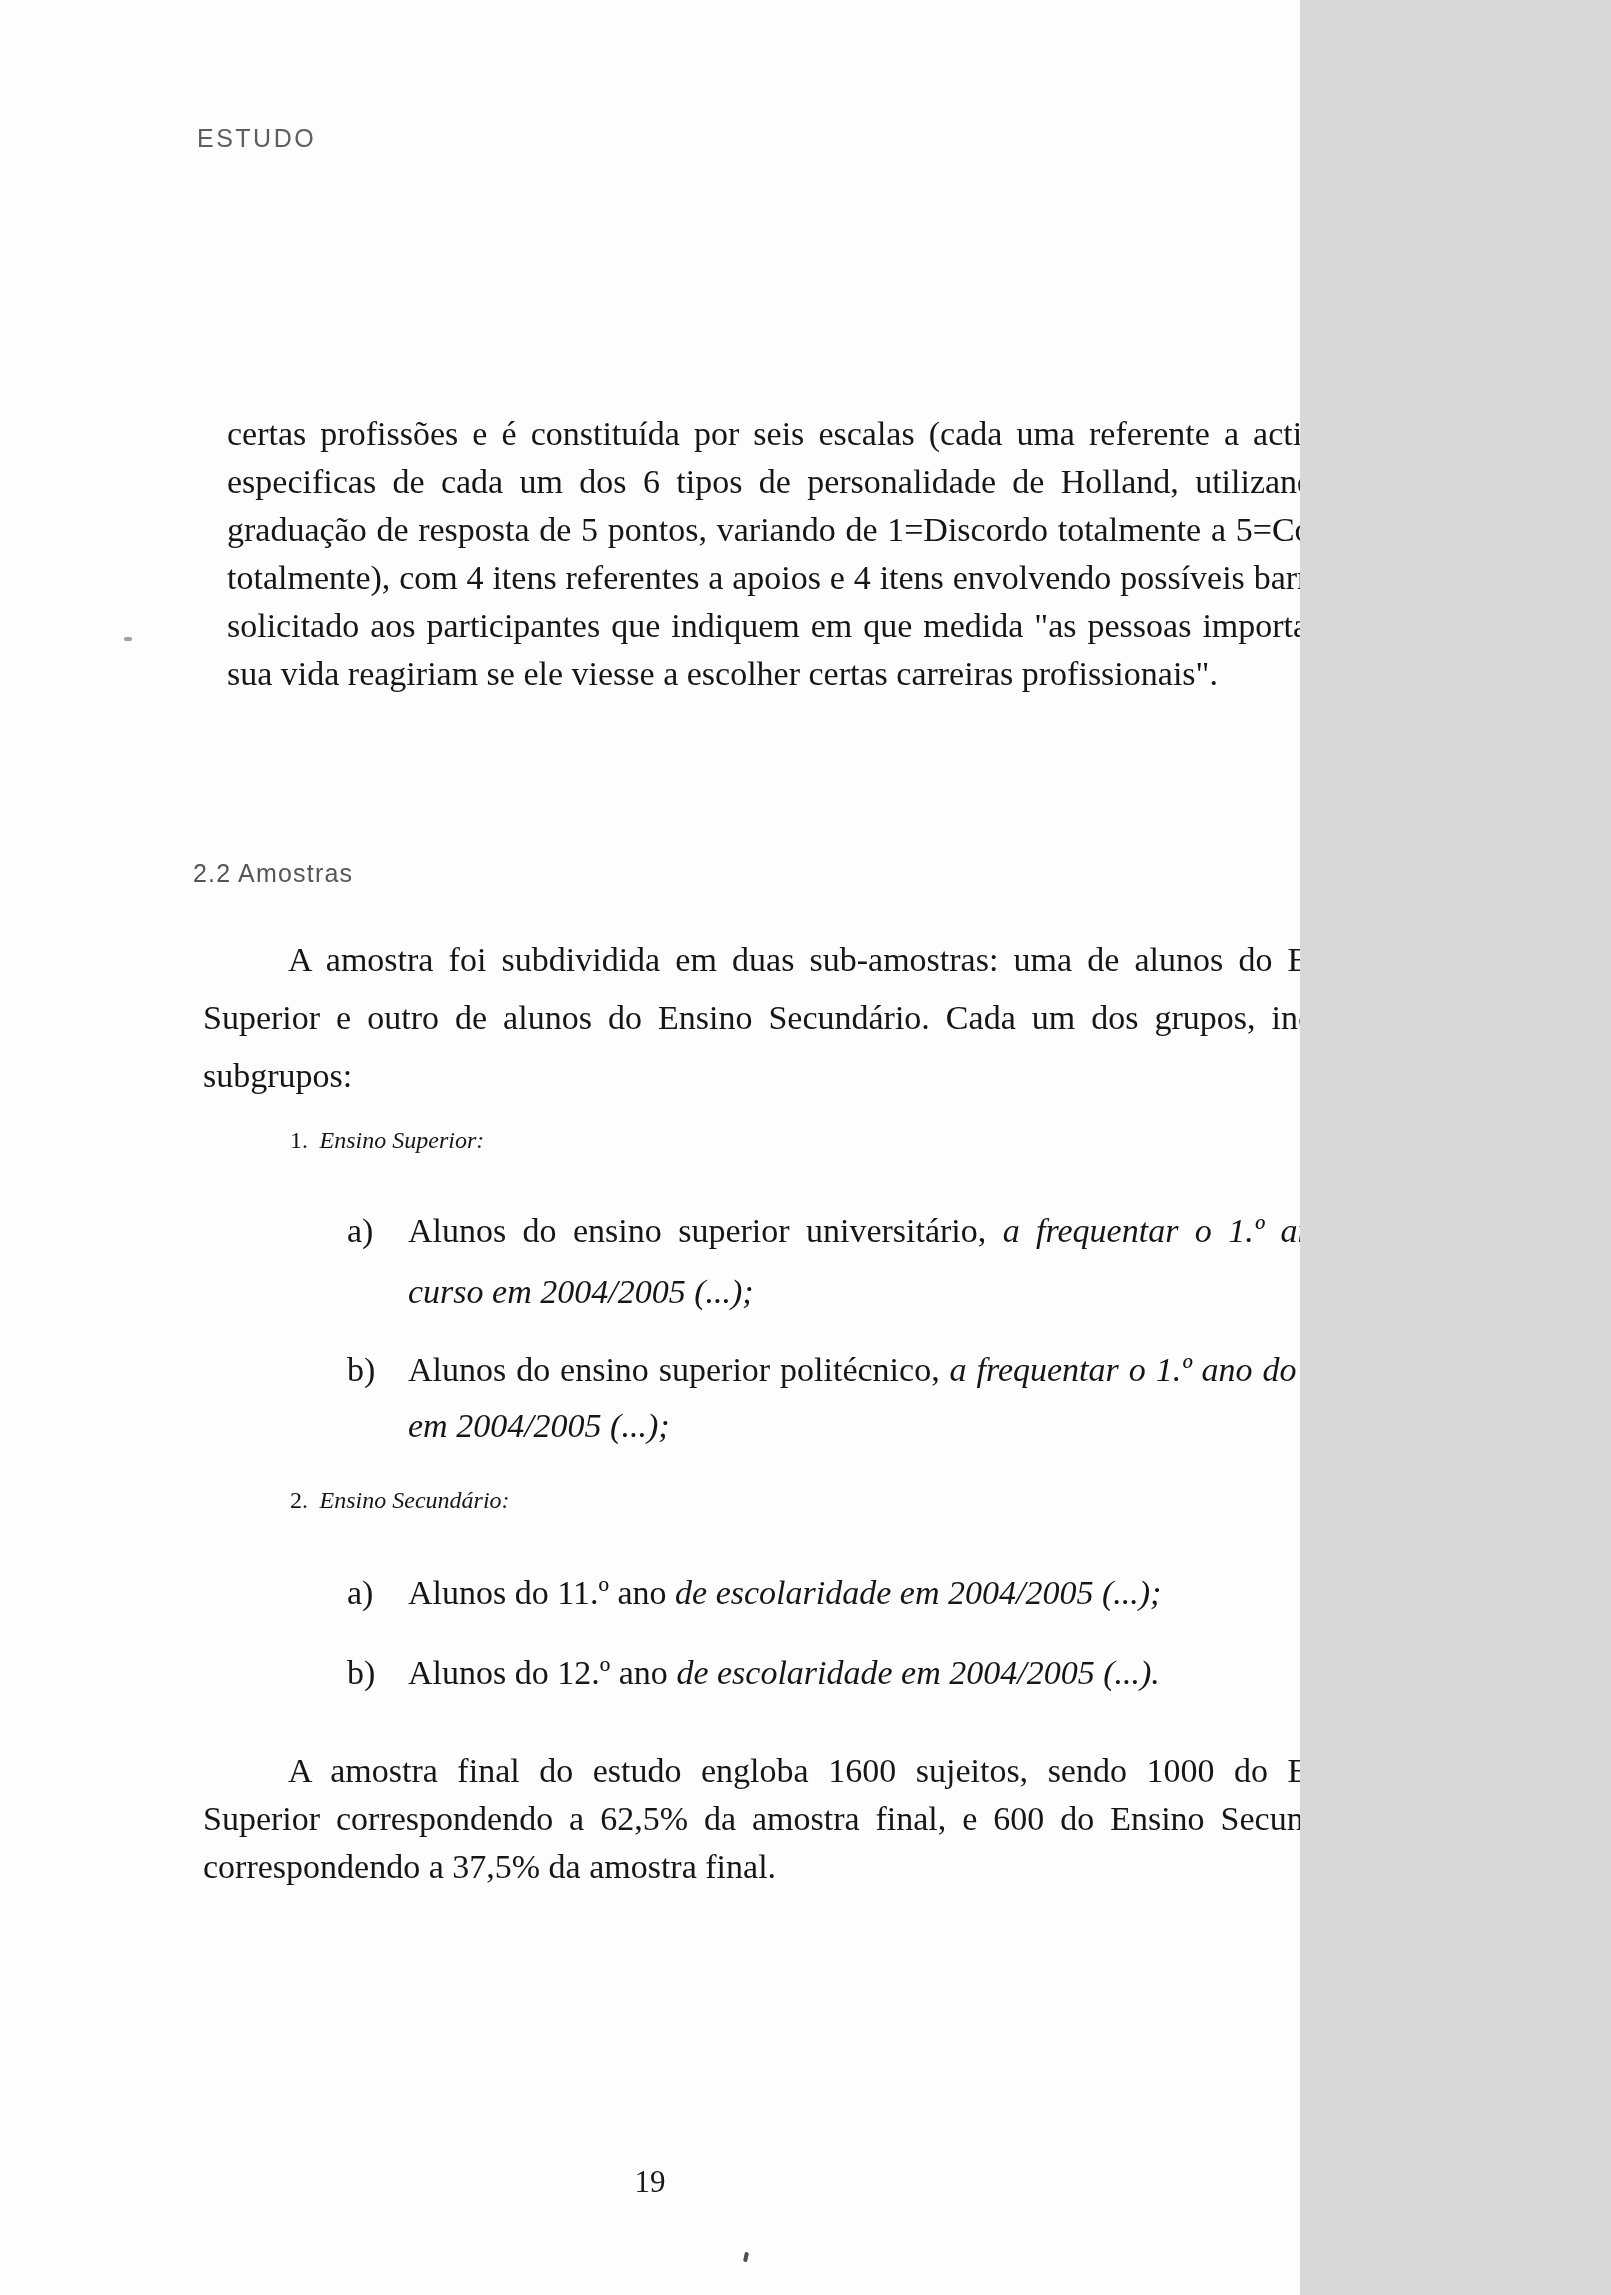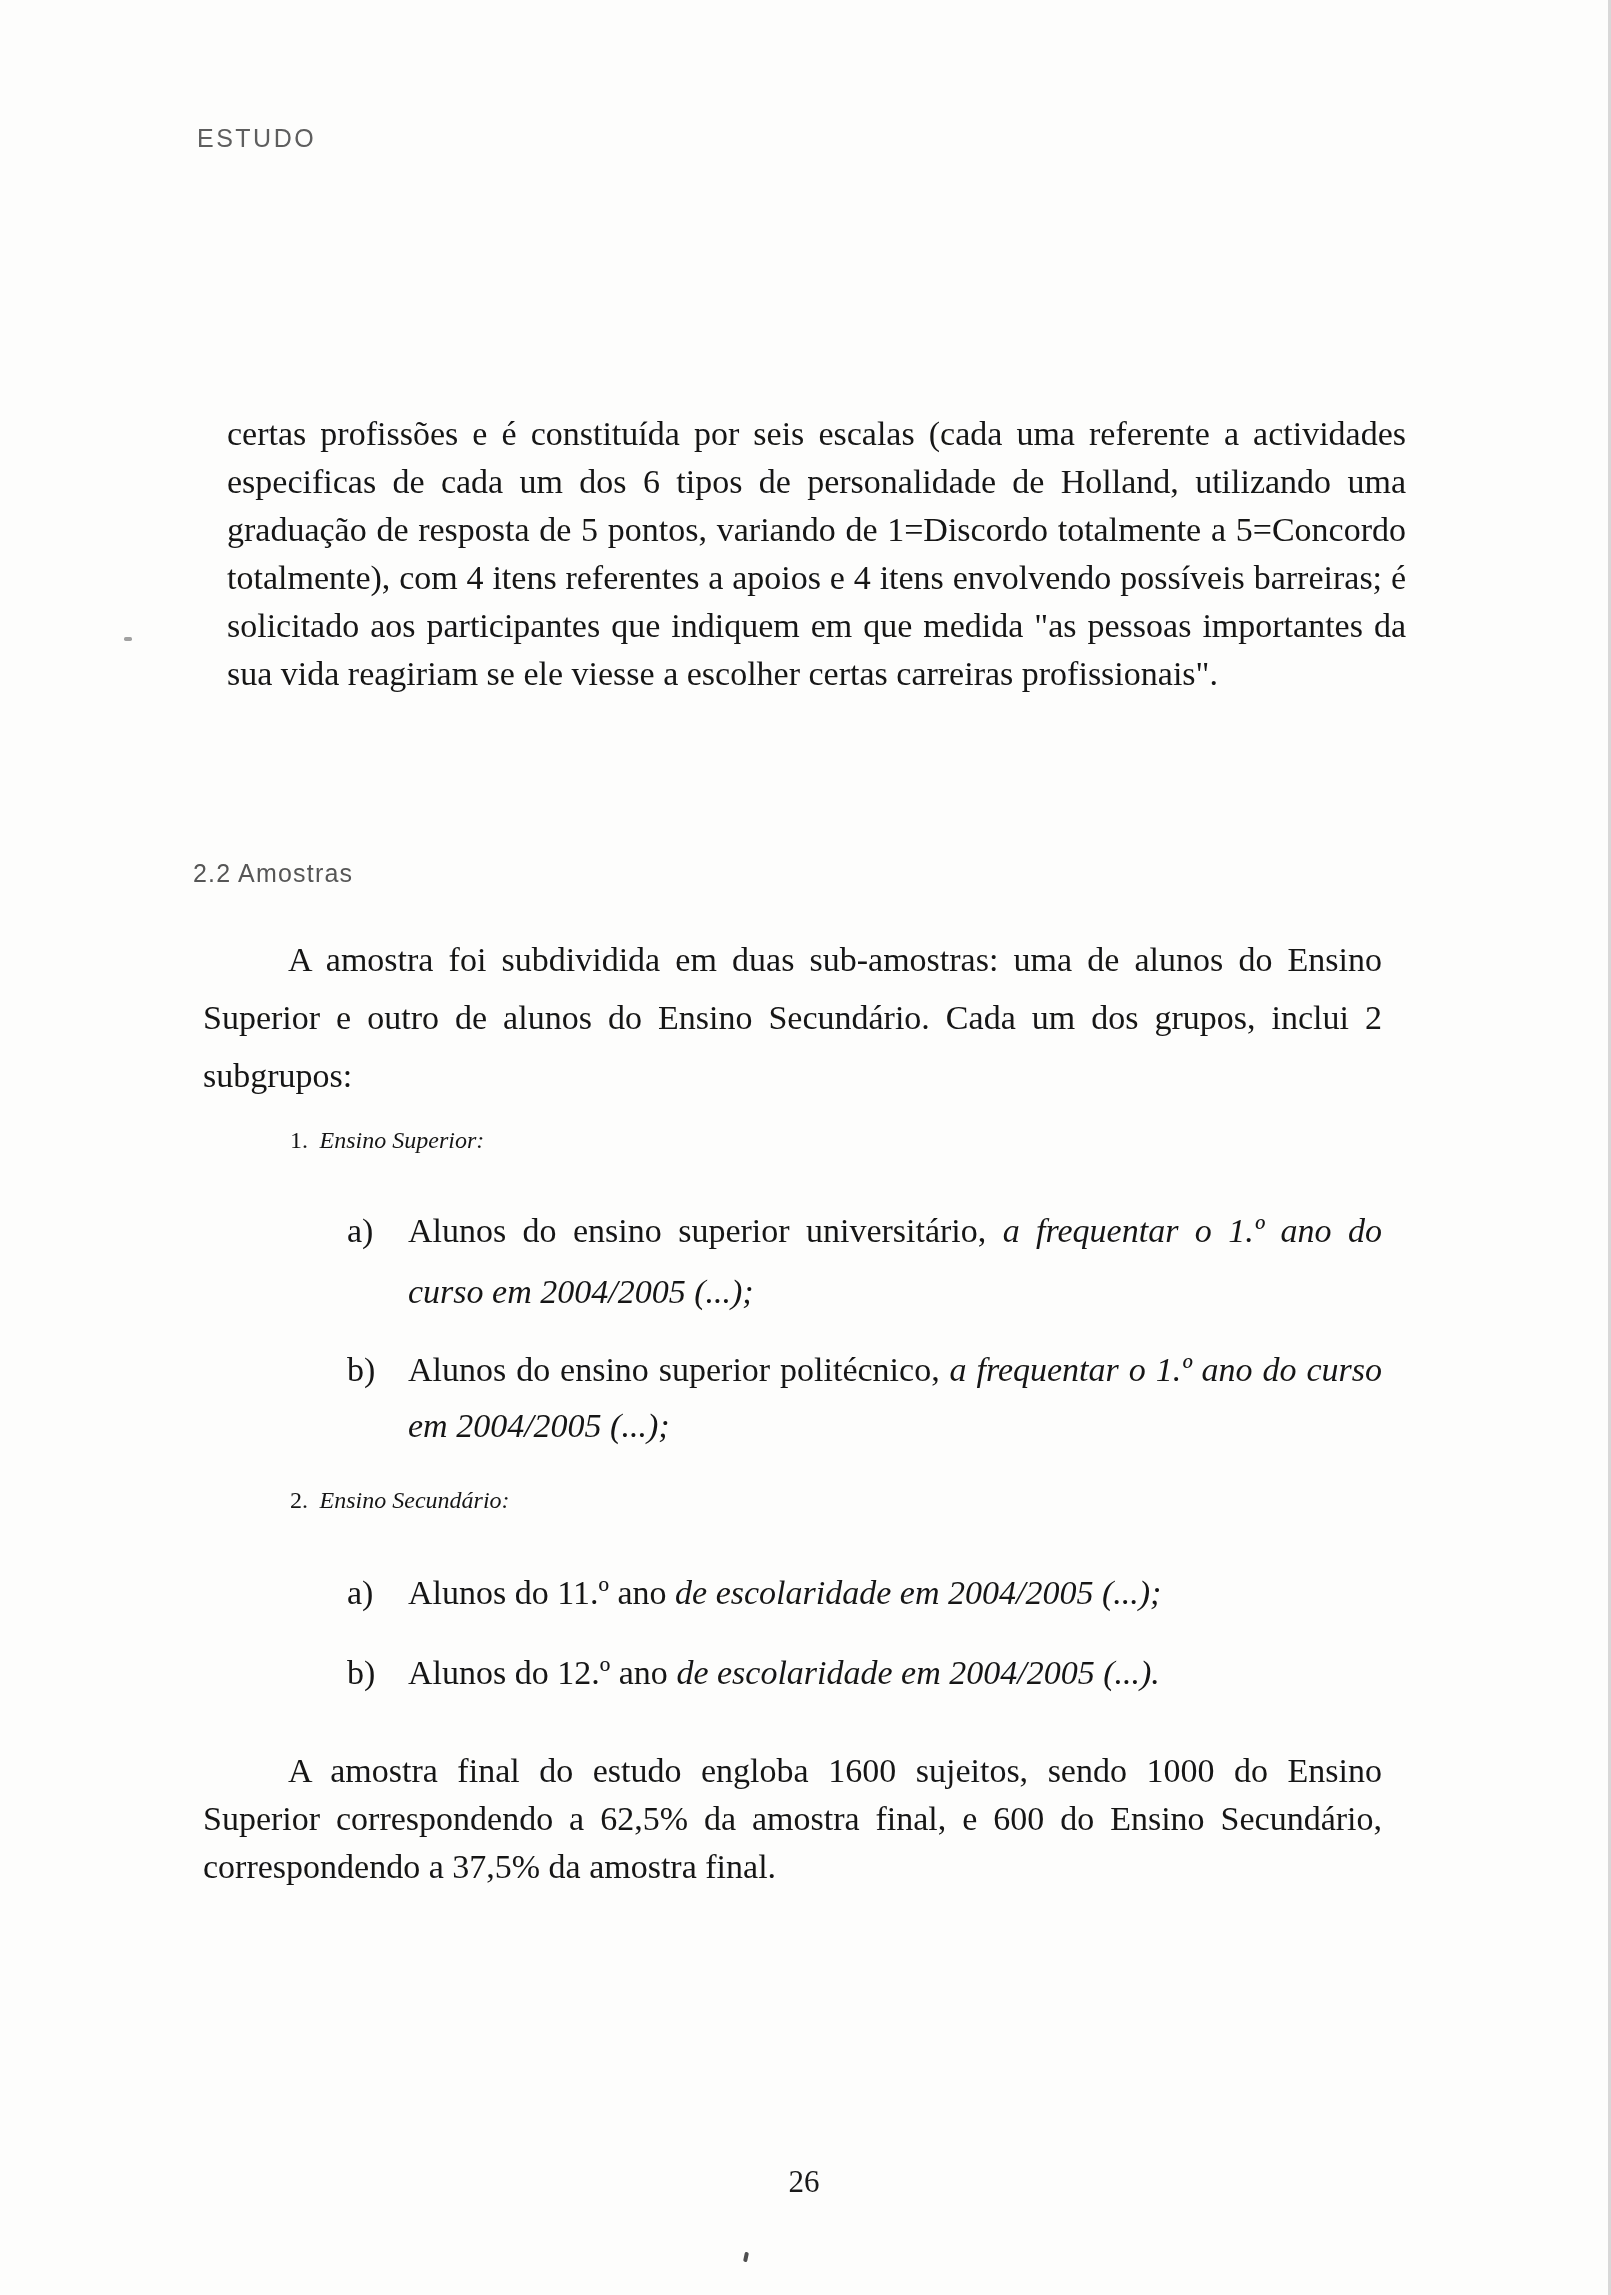--- a/index.html
+++ b/index.html
@@ -1,18 +1,18 @@
 <!DOCTYPE html>
 <html style="font-size:13.3px"><head>
 <meta charset="utf-8">
 <style>
   html, body { margin: 0; padding: 0; background: #d8d8d8; }
   .page {
     position: relative;
-    width: 1608px;
+    width: 1300px;
     height: 2295px;
     background: #fdfdfc;
     font-family: "Liberation Serif", serif;
     color: #151515;
     overflow: hidden;
   }
   .running-header {
     position: absolute;
     left: 197px;
     top: 124px;
@@ -134,18 +134,18 @@
     <span class="item-text"><span>Alunos do 11.º ano </span><span class="run-italic">de escolaridade em 2004/2005 (...);</span></span>
   </div>
 
   <div class="list-item item-2b">
     <span class="marker">b)</span>
     <span class="item-text"><span>Alunos do 12.º ano </span><span class="run-italic">de escolaridade em 2004/2005 (...).</span></span>
   </div>
 
   <p class="body-par para3">A amostra final do estudo engloba 1600 sujeitos, sendo 1000 do Ensino Superior correspondendo a 62,5% da amostra final, e 600 do Ensino Secundário, correspondendo a 37,5% da amostra final.</p>
 
-  <div class="page-number">26</div>
+  <div class="page-number">19</div>
 
   <div class="scan-speck-bottom"></div>
 
 </div>
 
 
 </body></html>

